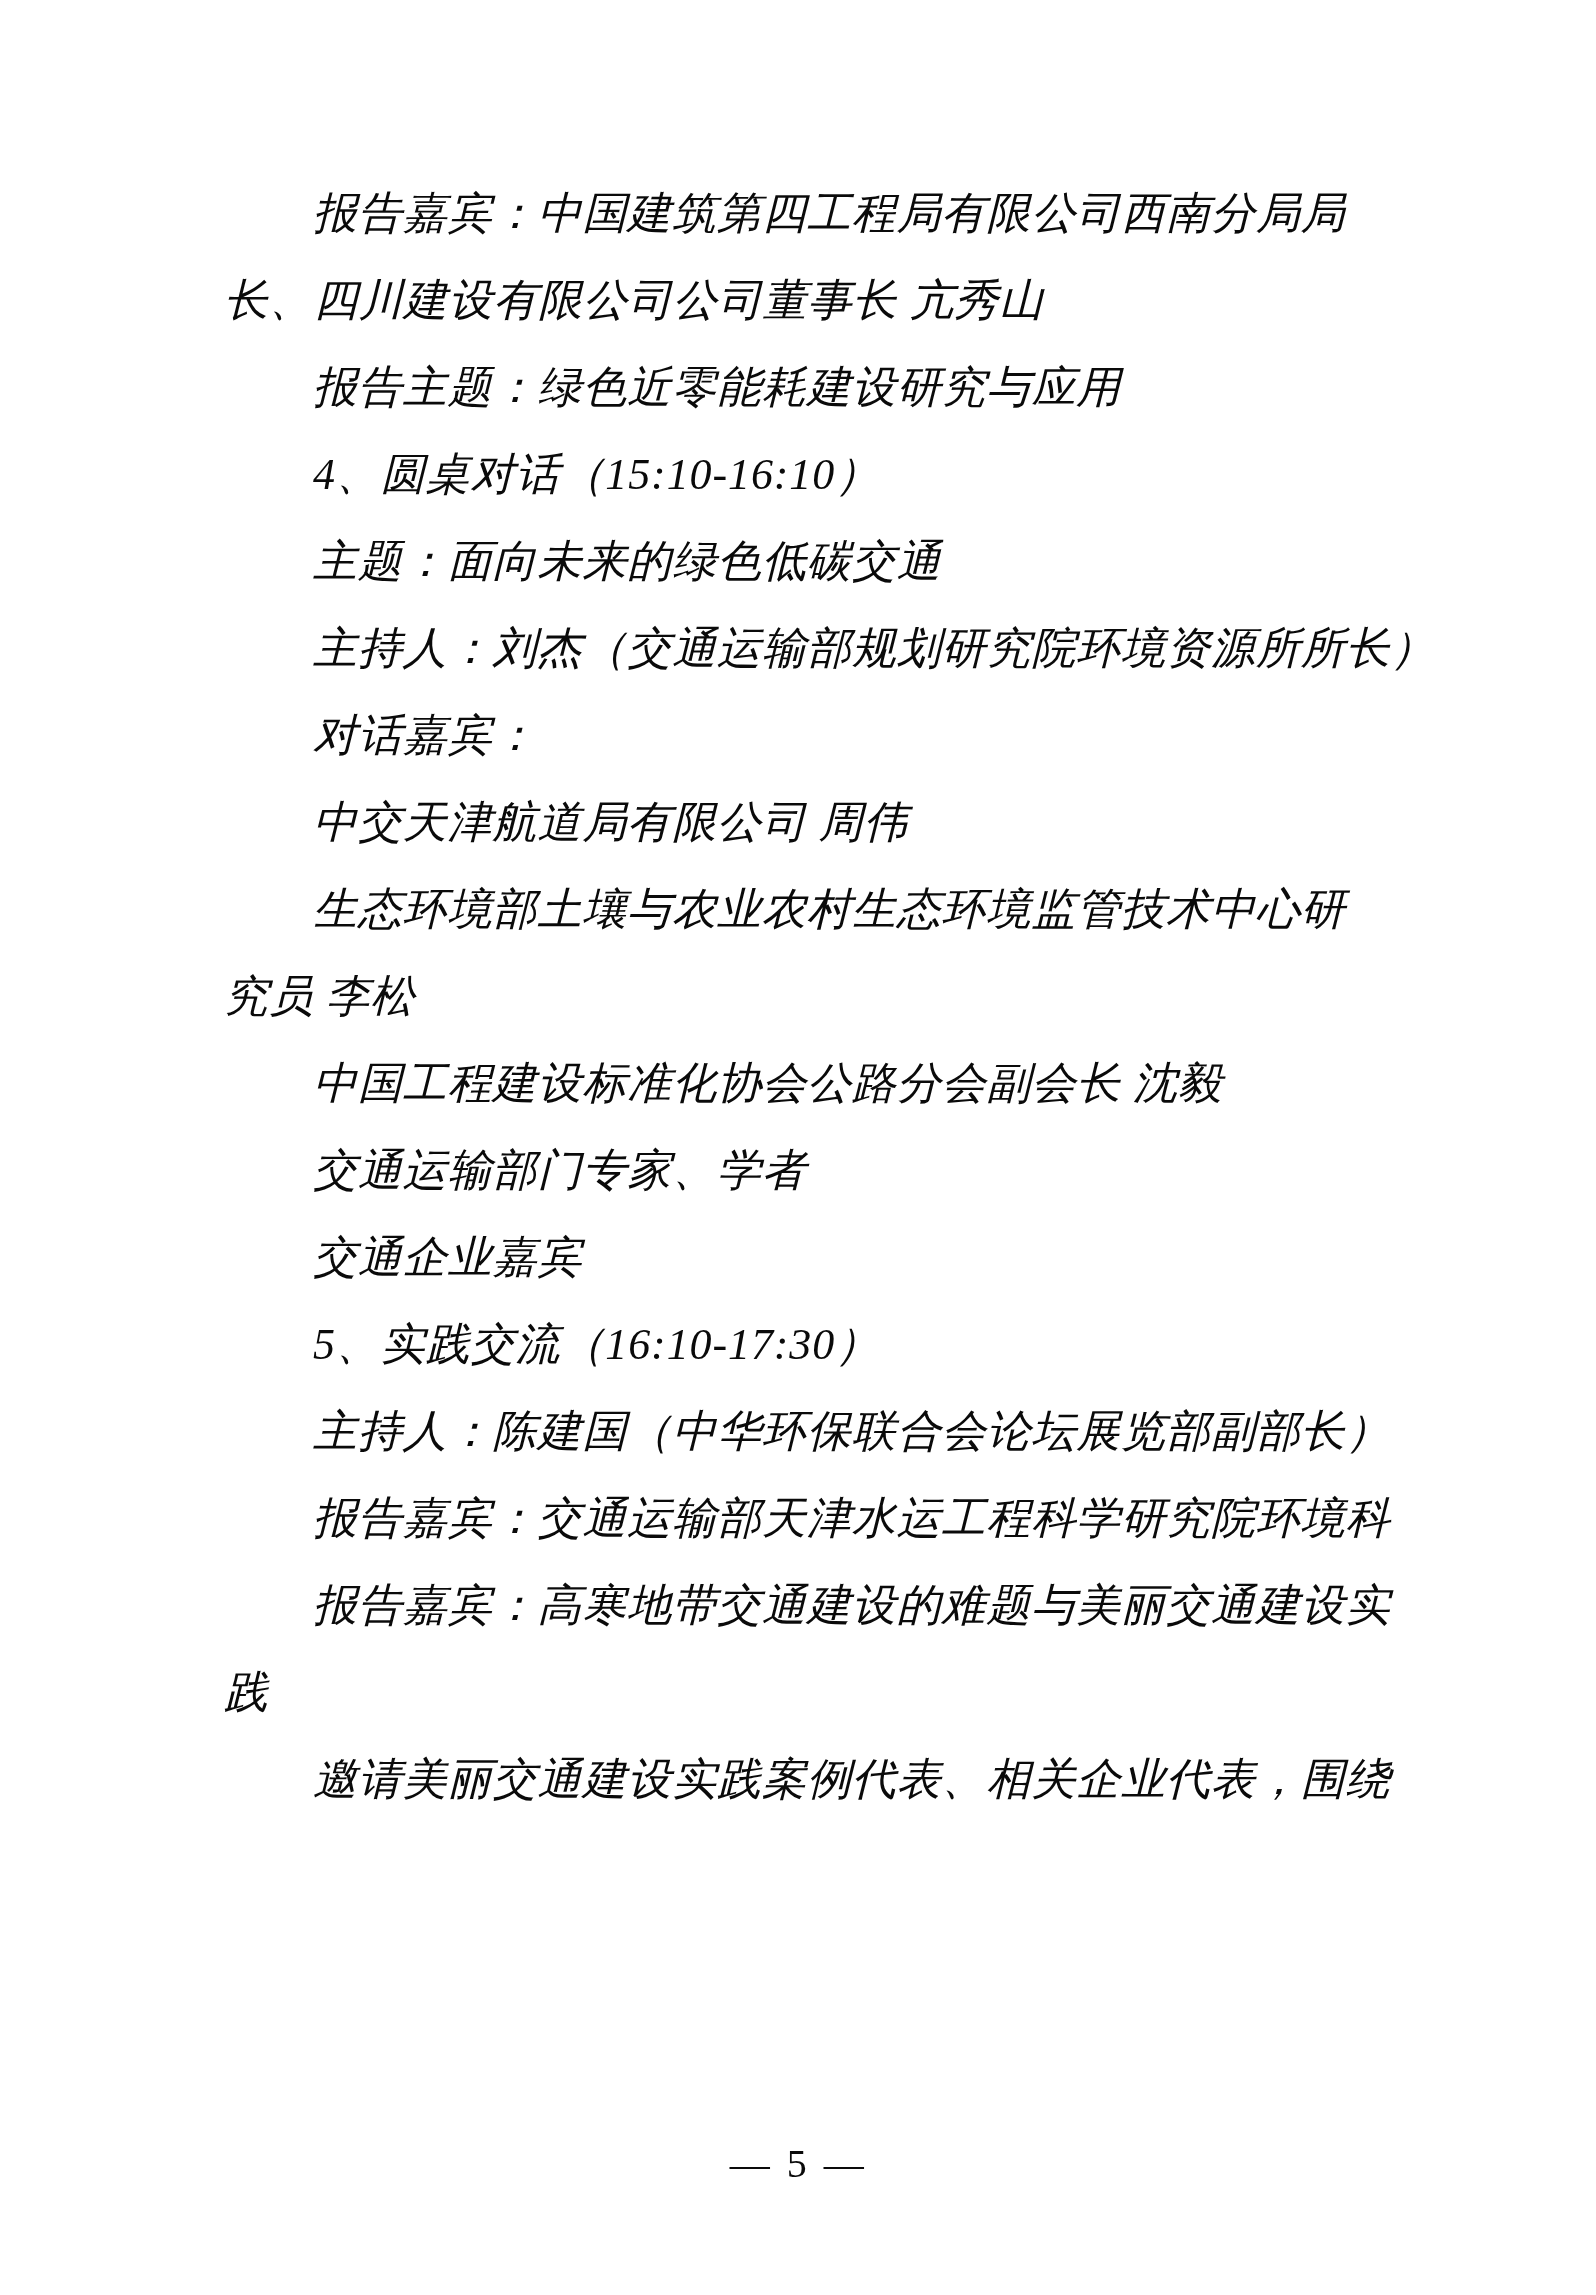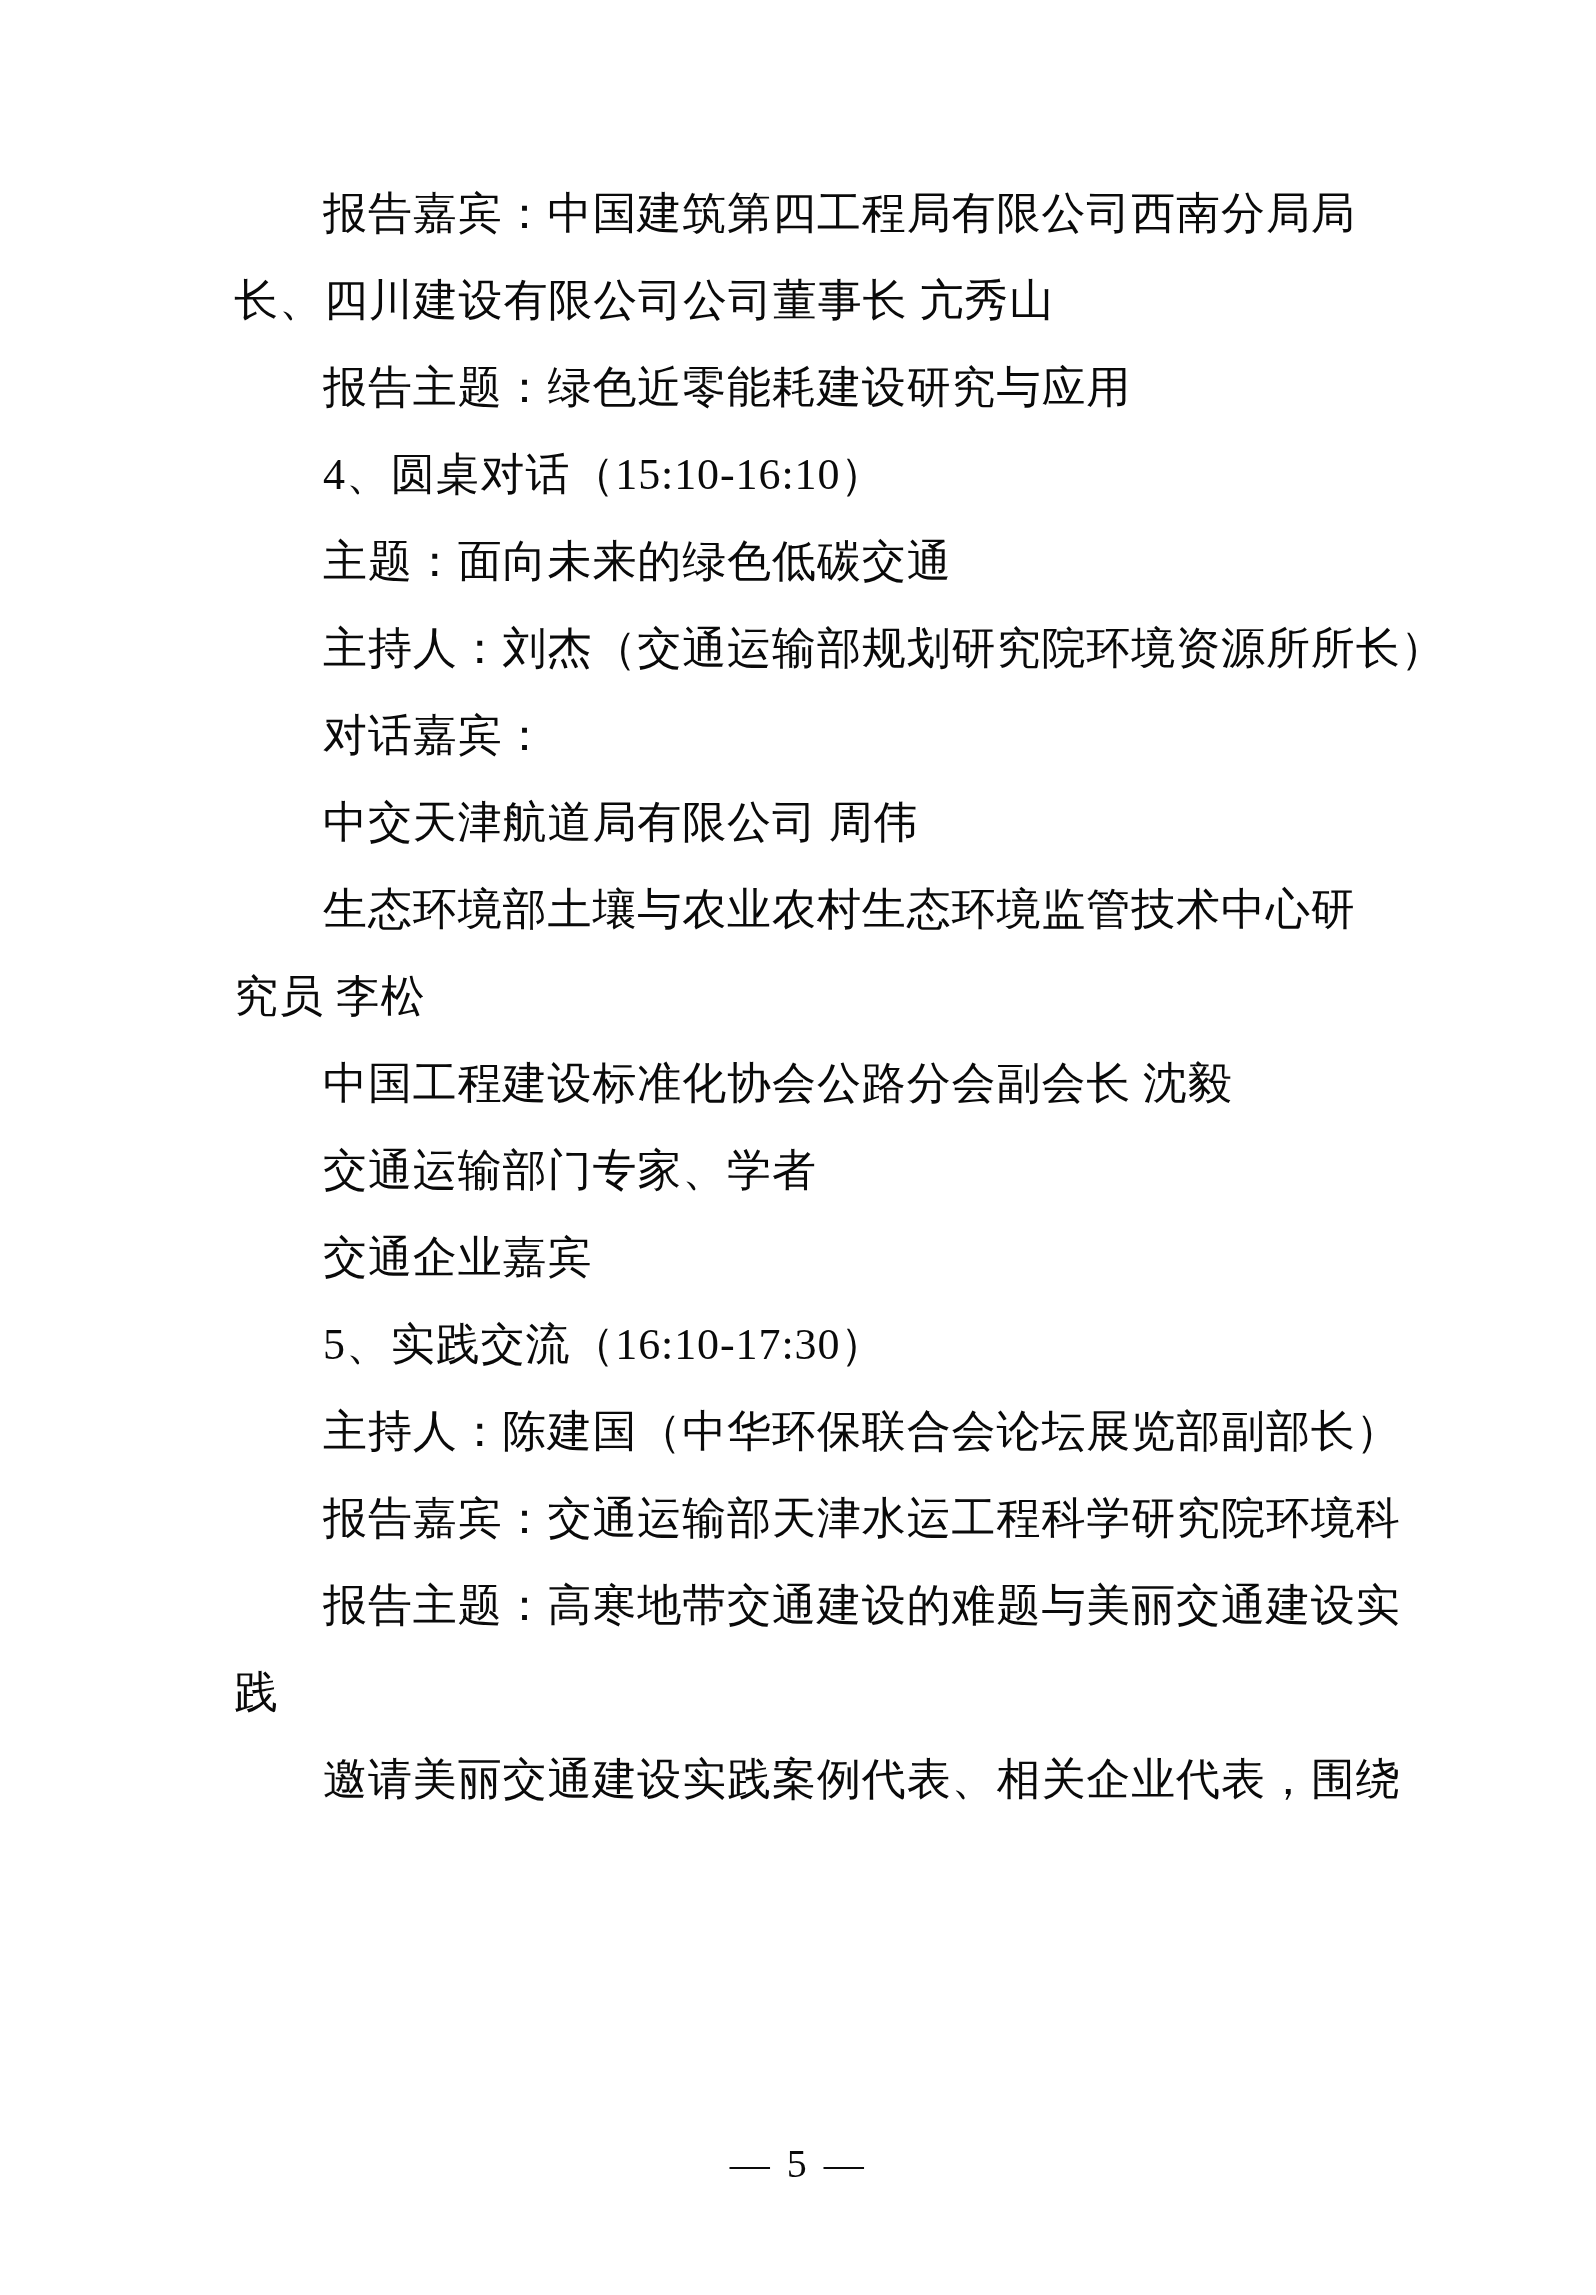--- a/index.html
+++ b/index.html
@@ -11,23 +11,24 @@
     position: relative;
     width: 1597px;
     height: 2295px;
     background: #ffffff;
     overflow: hidden;
     font-family: "Liberation Serif", "DejaVu Serif", serif;
     color: #000000;
   }
   .doc-text {
     position: absolute;
-    left: 234px;
+    left: 224px;
     top: 170px;
     width: 1162px;
+    font-style: italic;
   }
   .line {
     height: 87px;
     line-height: 87px;
     font-size: 44px;
     letter-spacing: 0.9px;
     white-space: nowrap;
     font-weight: 400;
     color: #0a0a0a;
   }
@@ -62,19 +63,19 @@
       <div class="line indent">对话嘉宾：</div>
       <div class="line indent">中交天津航道局有限公司 周伟</div>
       <div class="line indent">生态环境部土壤与农业农村生态环境监管技术中心研</div>
       <div class="line">究员 李松</div>
       <div class="line indent">中国工程建设标准化协会公路分会副会长 沈毅</div>
       <div class="line indent">交通运输部门专家、学者</div>
       <div class="line indent">交通企业嘉宾</div>
       <div class="line indent">5、实践交流（16:10-17:30）</div>
       <div class="line indent">主持人：陈建国（中华环保联合会论坛展览部副部长）</div>
       <div class="line indent">报告嘉宾：交通运输部天津水运工程科学研究院环境科</div>
-      <div class="line indent">报告主题：高寒地带交通建设的难题与美丽交通建设实</div>
+      <div class="line indent">报告嘉宾：高寒地带交通建设的难题与美丽交通建设实</div>
       <div class="line">践</div>
       <div class="line indent">邀请美丽交通建设实践案例代表、相关企业代表，围绕</div>
     </div>
   <div class="page-footer">— 5 —</div>
 </div>
 
 
 </body></html>

